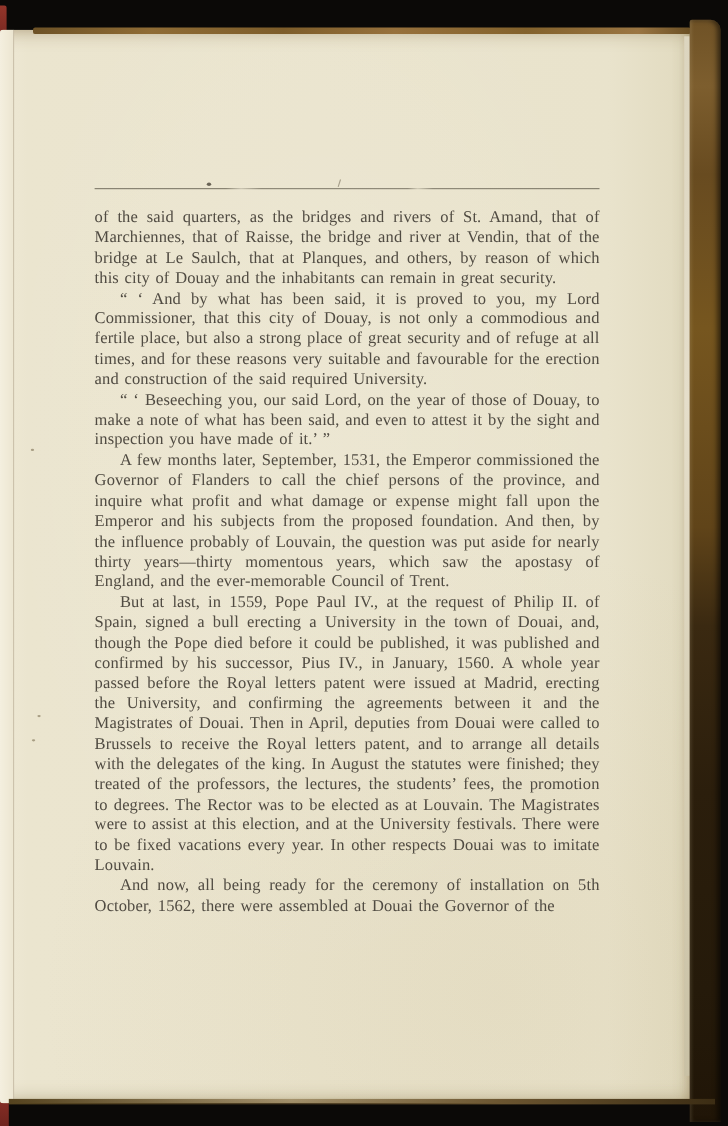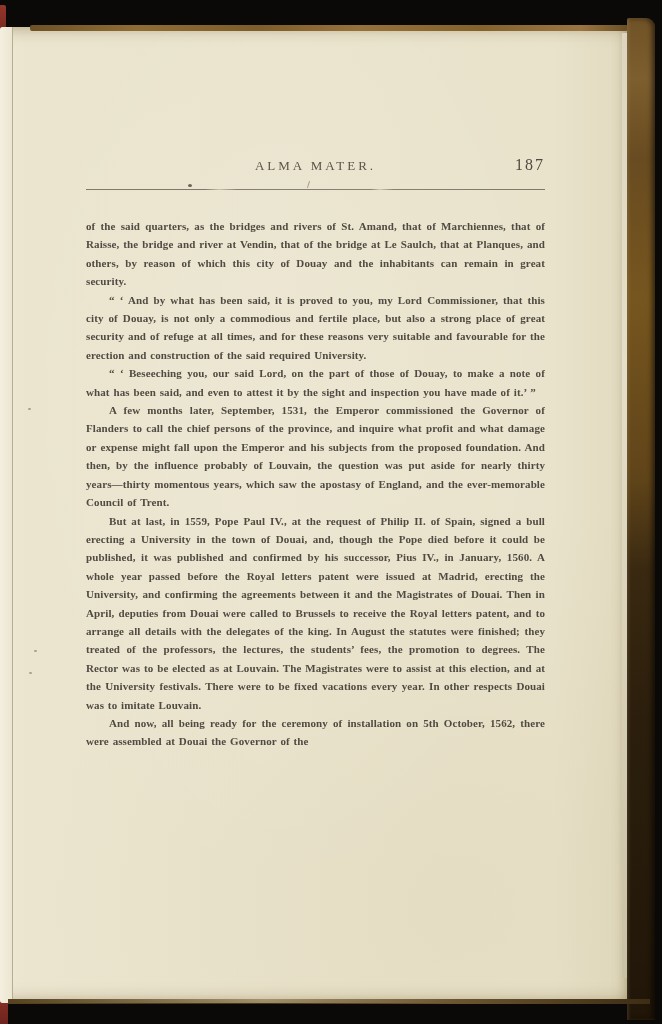--- a/index.html
+++ b/index.html
@@ -103,26 +103,25 @@
     width: 4px; height: 3px; border-radius: 50%;
     background: #6a6456;
   }
   .slash-mark {
     position: absolute; left: 222px; top: -8px;
     width: 1px; height: 7px; background: rgba(110,100,80,0.55);
     transform: rotate(18deg);
   }
 
   .page-text {
-    margin-top: 27px;
-    font-size: 11px; line-height: 18.4px;
+    margin-top: 17px;
+    font-size: 15px; line-height: 18.4px;
     text-align: justify;
     word-spacing: 0.09em;
     letter-spacing: 0.1px;
-    font-weight: bold;
   }
   .page-text p { margin: 0; }
   .page-text p.indent { text-indent: 23px; }
 
   .dust-speck {
     width: 3px; height: 2px; border-radius: 50%;
     background: rgba(100, 85, 55, 0.5);
   }
 </style>
 </head>
@@ -132,33 +131,29 @@
 <div class="abs spine-red-bottom"></div>
 
 <div class="abs page">
   <div class="abs left-strip"></div>
 
   <div class="abs dust-speck" style="left:28px; top:381px;"></div>
   <div class="abs dust-speck" style="left:34px; top:623px;"></div>
   <div class="abs dust-speck" style="left:29px; top:645px;"></div>
 
   <div class="abs content">
-    <div class="header-row">
-      <div class="running-title">ALMA MATER.</div>
-      <div class="page-number">187</div>
-    </div>
     <div class="header-rule">
       <span class="ink-dot"></span>
       <span class="slash-mark"></span>
     </div>
 
     <div class="page-text">
       <p>of the said quarters, as the bridges and rivers of St. Amand, that of Marchiennes, that of Raisse, the bridge and river at Vendin, that of the bridge at Le Saulch, that at Planques, and others, by reason of which this city of Douay and the inhabitants can remain in great security.</p>
       <p class="indent">“ ‘ And by what has been said, it is proved to you, my Lord Commissioner, that this city of Douay, is not only a commodious and fertile place, but also a strong place of great security and of refuge at all times, and for these reasons very suitable and favourable for the erection and construction of the said required University.</p>
-      <p class="indent">“ ‘ Beseeching you, our said Lord, on the part of those of Douay, to make a note of what has been said, and even to attest it by the sight and inspection you have made of it.’ ”</p>
+      <p class="indent">“ ‘ Beseeching you, our said Lord, on the year of those of Douay, to make a note of what has been said, and even to attest it by the sight and inspection you have made of it.’ ”</p>
       <p class="indent">A few months later, September, 1531, the Emperor commissioned the Governor of Flanders to call the chief persons of the province, and inquire what profit and what damage or expense might fall upon the Emperor and his subjects from the proposed foundation.  And then, by the influence probably of Louvain, the question was put aside for nearly thirty years—thirty momentous years, which saw the apostasy of England, and the ever-memorable Council of Trent.</p>
       <p class="indent">But at last, in 1559, Pope Paul IV., at the request of Philip II. of Spain, signed a bull erecting a University in the town of Douai, and, though the Pope died before it could be published, it was published and confirmed by his successor, Pius IV., in January, 1560. A whole year passed before the Royal letters patent were issued at Madrid, erecting the University, and confirming the agreements between it and the Magistrates of Douai.  Then in April, deputies from Douai were called to Brussels to receive the Royal letters patent, and to arrange all details with the delegates of the king. In August the statutes were finished; they treated of the professors, the lectures, the students’ fees, the promotion to degrees.  The Rector was to be elected as at Louvain.  The Magistrates were to assist at this election, and at the University festivals.  There were to be fixed vacations every year.  In other respects Douai was to imitate Louvain.</p>
       <p class="indent">And now, all being ready for the ceremony of installation on 5th October, 1562, there were assembled at Douai the Governor of the</p>
     </div>
   </div>
 </div>
 
 <div class="abs top-edge"></div>
 <div class="abs under-pages"></div>
 <div class="abs cover"></div>

